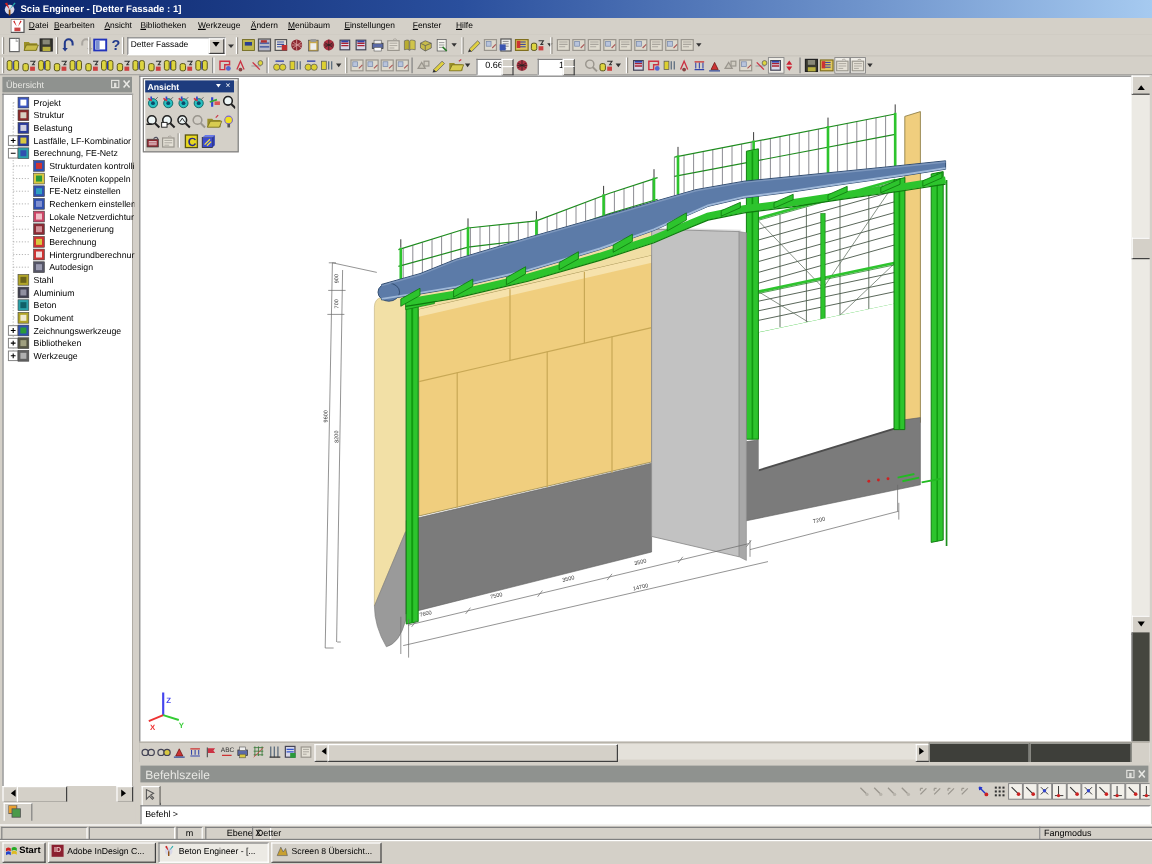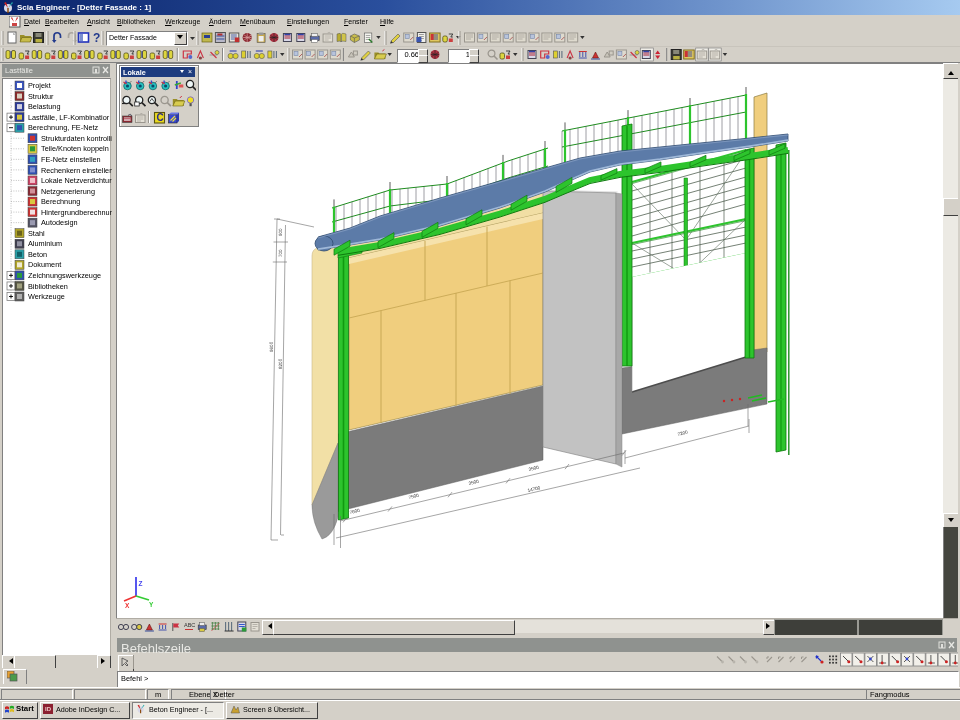--- a/index.html
+++ b/index.html
@@ -419,21 +419,21 @@
 <div class="a rais" style="left:174px;top:32px;width:11px;height:11px;background:#D4D0C8;"></div>
 <div class="a" style="left:177px;top:35px;width:0;height:0;border:3px solid transparent;border-top:4px solid #000;"></div>
 <div class="a sunk" style="left:397px;top:49px;width:21px;height:12px;background:#fff;font-size:7.5px;text-align:right;">0.66</div>
 <div class="a rais" style="left:418px;top:49px;width:8px;height:6px;background:#D4D0C8;"></div>
 <div class="a rais" style="left:418px;top:55px;width:8px;height:6px;background:#D4D0C8;"></div>
 <div class="a sunk" style="left:448px;top:49px;width:21px;height:12px;background:#fff;font-size:7.5px;text-align:right;">1</div>
 <div class="a rais" style="left:469px;top:49px;width:8px;height:6px;background:#D4D0C8;"></div>
 <div class="a rais" style="left:469px;top:55px;width:8px;height:6px;background:#D4D0C8;"></div>
 <div class="a" style="left:0;top:63px;width:113px;height:637px;background:#D4D0C8;"></div>
 <div class="a" style="left:2px;top:64px;width:108px;height:13px;background:#8f928f;"></div>
-<div class="a" style="left:5px;top:66px;font-size:7.5px;color:#e8e8e4;">Lastfälle</div>
+<div class="a" style="left:5px;top:66px;font-size:7.5px;color:#e8e8e4;">Übersicht</div>
 <svg class="a" style="left:92px;top:66px" width="18" height="9" viewBox="0 0 18 9">
  <rect x="1" y="1" width="6" height="6" fill="none" stroke="#e0e0dc"></rect>
     <rect x="3" y="3" width="2" height="4" fill="#e0e0dc"></rect>
  <path d="M11 1 L16 7 M16 1 L11 7" stroke="#e8e8e4" stroke-width="1.3"></path>
 </svg>
 <div class="a" style="left:2px;top:78px;width:107px;height:577px;background:#fff;border:1px solid #808080;border-right:1px solid #b0aca4;"></div>
 <svg class="a" style="left:0;top:78px" width="112" height="232" viewBox="0 0 112 232">
     <path d="M11 7.5 V 218.5" stroke="#a8a8a8" stroke-width=".7" stroke-dasharray="1 1.4"></path>
     <path d="M11 7.5 H 13" stroke="#a8a8a8" stroke-width=".7" stroke-dasharray="1 1.4"></path>
     <rect x="15" y="3.0" width="9" height="9" fill="#3a55c0" stroke="#404040" stroke-width=".5"></rect>
@@ -647,21 +647,21 @@
 <line x1="136" y1="596" x2="136" y2="577" stroke="#4444ee" stroke-width="1.8"></line>
 <line x1="136" y1="596" x2="124" y2="601" stroke="#ee3333" stroke-width="1.6"></line>
 <line x1="136" y1="596" x2="149" y2="600" stroke="#33cc33" stroke-width="1.6"></line>
 <text x="138.5" y="586" fill="#4444ee">Z</text>
 <text x="125" y="608" fill="#ee3333">X</text>
 <text x="149" y="607" fill="#33cc33">Y</text>
 </g>
   </svg>
 <div class="a" style="left:119px;top:65px;width:78px;height:60px;background:#D4D0C8;border:1px solid #808080;box-shadow:inset 1px 1px 0 #fff;"></div>
 <div class="a" style="left:121px;top:67px;width:74px;height:10px;background:#1E3C7E;"></div>
-<div class="a" style="left:123px;top:67.5px;font-size:7.2px;font-weight:bold;color:#fff;">Lokale</div>
+<div class="a" style="left:123px;top:67.5px;font-size:7.2px;font-weight:bold;color:#fff;">Ansicht</div>
 <div class="a" style="left:180px;top:70px;width:0;height:0;border:2.5px solid transparent;border-top:3.5px solid #fff;"></div>
 <div class="a" style="left:188px;top:68px;font-size:7px;color:#fff;">×</div>
 <svg class="a" style="left:120px;top:78px" width="76" height="46" viewBox="0 0 76 46">
     <defs>
 <g id="acam">
         <circle cx="6.5" cy="8" r="3.8" fill="#28c0c0" stroke="#0a5a5a" stroke-width=".7"></circle>
         <circle cx="6.5" cy="8" r="1.6" fill="#0a4a6a"></circle>
         <path d="M5 2.5 L5 5.5" stroke="#3344cc" stroke-width="1.4"></path>
         <path d="M2.5 4 L5.5 6" stroke="#cc3344" stroke-width="1.4"></path>
         <path d="M8.5 5 l2 -2" stroke="#666" stroke-width=".8"></path>
@@ -818,21 +818,21 @@
 <div class="a" style="left:265px;top:623px;width:0;height:0;border:3px solid transparent;border-right:4px solid #000;"></div>
 <div class="a" style="left:273px;top:620px;width:490px;height:13px;background:#E4E1DA;"></div>
 <div class="a rais" style="left:273px;top:620px;width:240px;height:13px;background:#D4D0C8;"></div>
 <div class="a rais" style="left:763px;top:620px;width:11px;height:13px;background:#D4D0C8;"></div>
 <div class="a" style="left:766px;top:623px;width:0;height:0;border:3px solid transparent;border-left:4px solid #000;"></div>
 <div class="a" style="left:774px;top:619px;width:82px;height:15px;background:#3E3F3A;border:1px solid #9a9a94;"></div>
 <div class="a" style="left:858px;top:619px;width:83px;height:15px;background:#3E3F3A;border:1px solid #9a9a94;"></div>
 
 <div class="a" style="left:116px;top:635px;width:842px;height:65px;background:#D4D0C8;"></div>
 <div class="a" style="left:117px;top:638px;width:840px;height:14px;background:#8f928f;"></div>
-<div class="a" style="left:121px;top:641px;font-size:13px;color:#e8e8e4;">Befehlszeile</div>
+<div class="a" style="left:121px;top:641px;font-size:10px;color:#e8e8e4;">Befehlszeile</div>
 <svg class="a" style="left:938px;top:641px" width="18" height="9" viewBox="0 0 18 9">
  <rect x="1" y="1" width="6" height="6" fill="none" stroke="#e0e0dc"></rect>
     <rect x="3" y="3" width="2" height="4" fill="#e0e0dc"></rect>
  <path d="M11 1 L16 7 M16 1 L11 7" stroke="#e8e8e4" stroke-width="1.3"></path>
 </svg>
 <div class="a rais" style="left:118px;top:655px;width:14px;height:15px;background:#D4D0C8;"></div>
 <svg class="a" style="left:120px;top:657px" width="10" height="11" viewBox="0 0 10 11">
     <path d="M2 1 L2 9 L4.5 6.5 L7 9 L8 8 L5.5 5.5 L8 4 Z" fill="none" stroke="#555" stroke-width=".9"></path>
   </svg>
 <div class="a" style="left:133px;top:655px;width:1px;height:14px;background:#9a968e;"></div>

